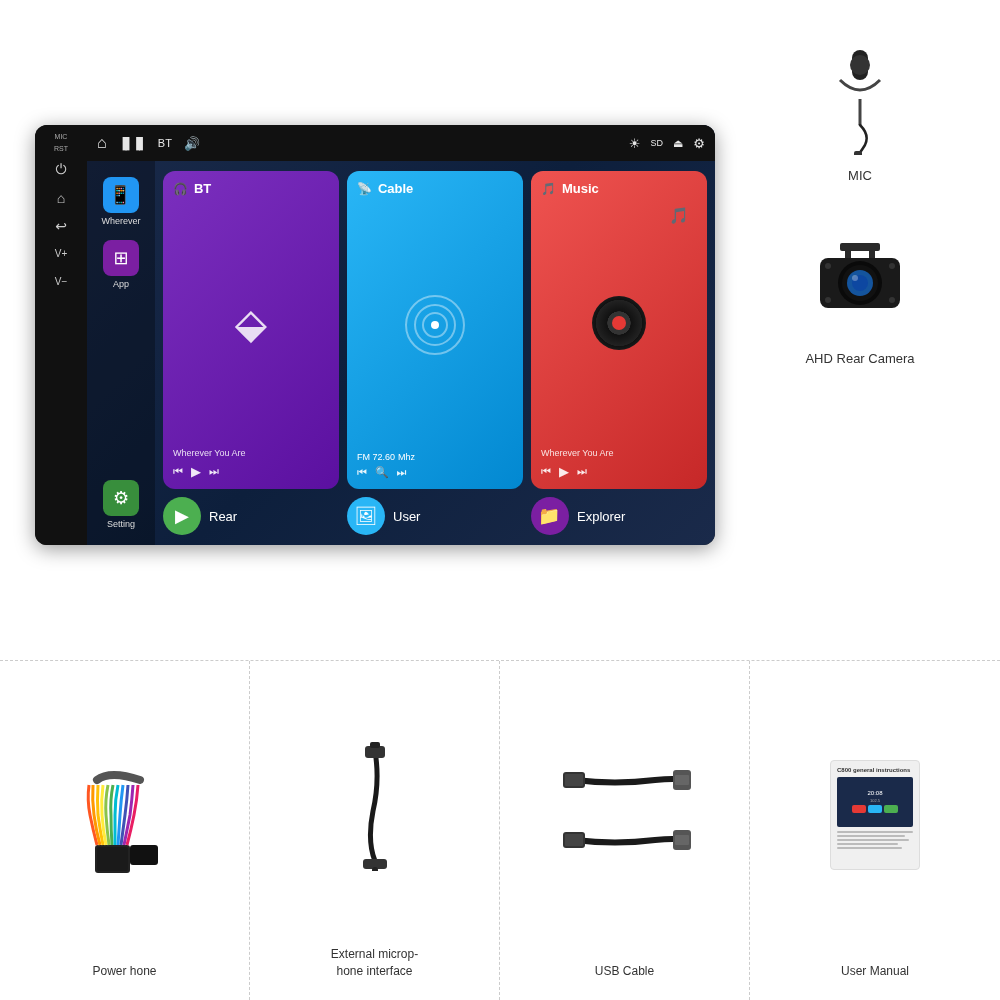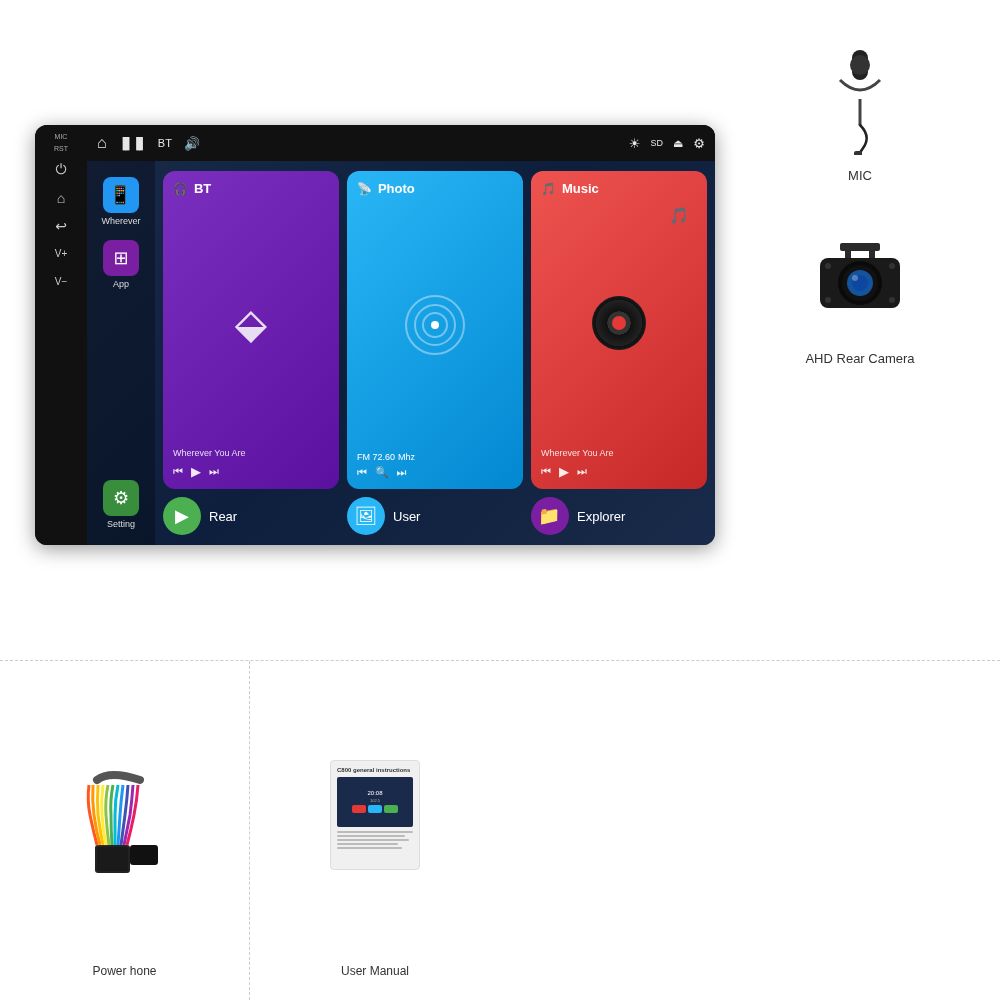--- a/index.html
+++ b/index.html
@@ -531,21 +531,21 @@
             <div class="tile-controls">
               <span class="ctrl-btn">⏮</span>
               <span class="ctrl-btn ctrl-play">▶</span>
               <span class="ctrl-btn">⏭</span>
             </div>
           </div>
 
           <div class="tile tile-radio">
             <div class="tile-header">
               <span class="tile-icon">📡</span>
-              <span class="tile-title">Photo</span>
+              <span class="tile-title">Cable</span>
             </div>
             <div class="radio-waves">
               <div class="wave" style="width:60px;height:60px;"></div>
               <div class="wave" style="width:42px;height:42px;"></div>
               <div class="wave" style="width:26px;height:26px;"></div>
               <div class="radio-center-dot"></div>
             </div>
             <div class="tile-freq">
               <span>FM 72.60</span> <span style="font-size:9px;font-weight:normal">Mhz</span>
             </div>
@@ -662,21 +662,60 @@
         <path d="M49 95 Q52 80 55 65 Q57 50 58 35" stroke="#9C27B0" stroke-width="3" fill="none"></path>
         <path d="M52 95 Q56 80 59 65 Q62 50 63 35" stroke="#E91E63" stroke-width="3" fill="none"></path>
         <path d="M22 30 Q35 20 65 30" stroke="#555" stroke-width="8" fill="none" stroke-linecap="round"></path>
 
         <rect x="55" y="95" width="28" height="20" rx="3" fill="#111"></rect>
       </svg>
     </div>
     <span class="bottom-label">Power hone</span>
   </div>
 
-
+  <div class="bottom-item">
+    <div class="bottom-img">
+      <svg width="60" height="130" viewBox="0 0 60 130">
+
+        <path d="M30 10 Q35 40 28 70 Q22 100 30 120" stroke="#1a1a1a" stroke-width="5" fill="none" stroke-linecap="round"></path>
+
+        <rect x="20" y="5" width="20" height="12" rx="3" fill="#333"></rect>
+        <rect x="25" y="1" width="10" height="6" rx="2" fill="#222"></rect>
+
+        <rect x="18" y="118" width="24" height="10" rx="3" fill="#333"></rect>
+        <rect x="27" y="126" width="6" height="10" rx="3" fill="#222"></rect>
+      </svg>
+    </div>
+    <span class="bottom-label" style="white-space:pre-line">External microp-
+hone interface</span>
+  </div>
+
+  <div class="bottom-item">
+    <div class="bottom-img">
+      <svg width="140" height="130" viewBox="0 0 140 130">
+
+        <path d="M20 30 Q60 35 100 30 Q120 28 130 30" stroke="#1a1a1a" stroke-width="6" fill="none" stroke-linecap="round"></path>
+
+        <rect x="8" y="22" width="22" height="16" rx="3" fill="#333"></rect>
+        <rect x="10" y="24" width="18" height="12" rx="1" fill="#444"></rect>
+
+        <rect x="118" y="20" width="18" height="20" rx="3" fill="#555"></rect>
+        <rect x="120" y="25" width="14" height="10" rx="1" fill="#666"></rect>
+
+        <path d="M20 90 Q60 95 100 90 Q120 88 130 90" stroke="#1a1a1a" stroke-width="6" fill="none" stroke-linecap="round"></path>
+
+        <rect x="8" y="82" width="22" height="16" rx="3" fill="#333"></rect>
+        <rect x="10" y="84" width="18" height="12" rx="1" fill="#444"></rect>
+
+        <rect x="118" y="80" width="18" height="20" rx="3" fill="#555"></rect>
+        <rect x="120" y="85" width="14" height="10" rx="1" fill="#666"></rect>
+      </svg>
+    </div>
+    <span class="bottom-label">USB Cable</span>
+  </div>
 
   <div class="bottom-item">
     <div class="bottom-img">
       <div class="manual-box">
         <div class="manual-title">C800 general instructions</div>
         <div class="manual-screen">
           <div style="display:flex;flex-direction:column;gap:2px;width:100%;padding:2px 4px;">
             <div style="font-size:6px;color:white;text-align:center;">20:08</div>
             <div style="font-size:4px;color:#aaa;text-align:center;">102.5</div>
             <div style="display:flex;gap:2px;justify-content:center;">

